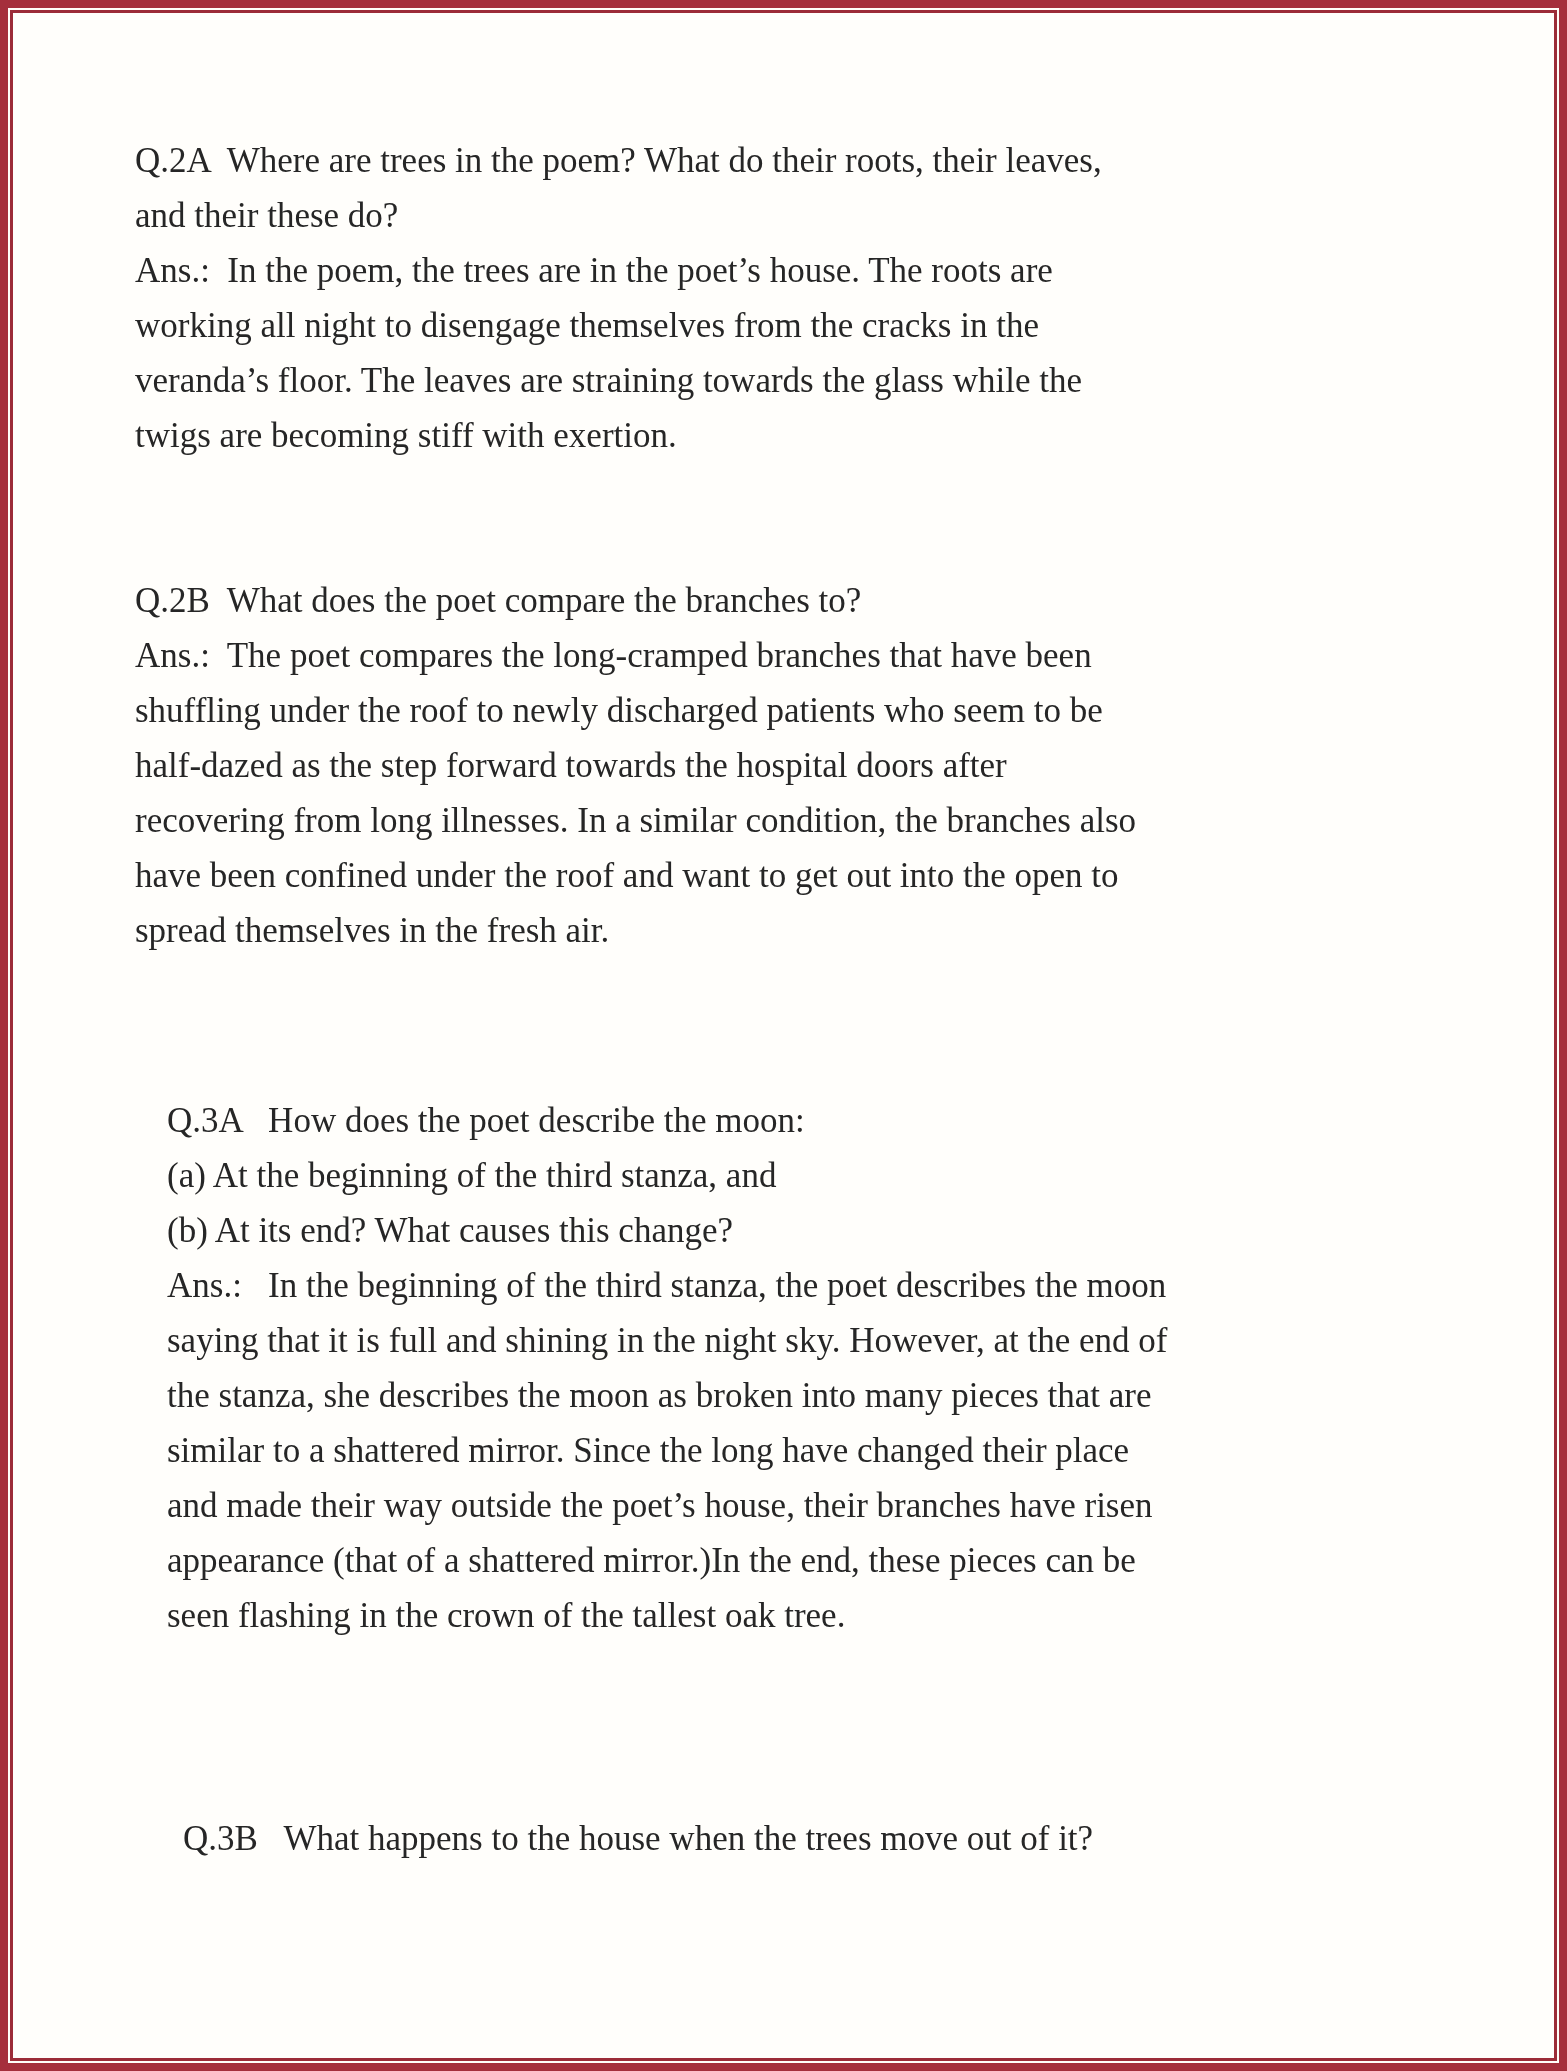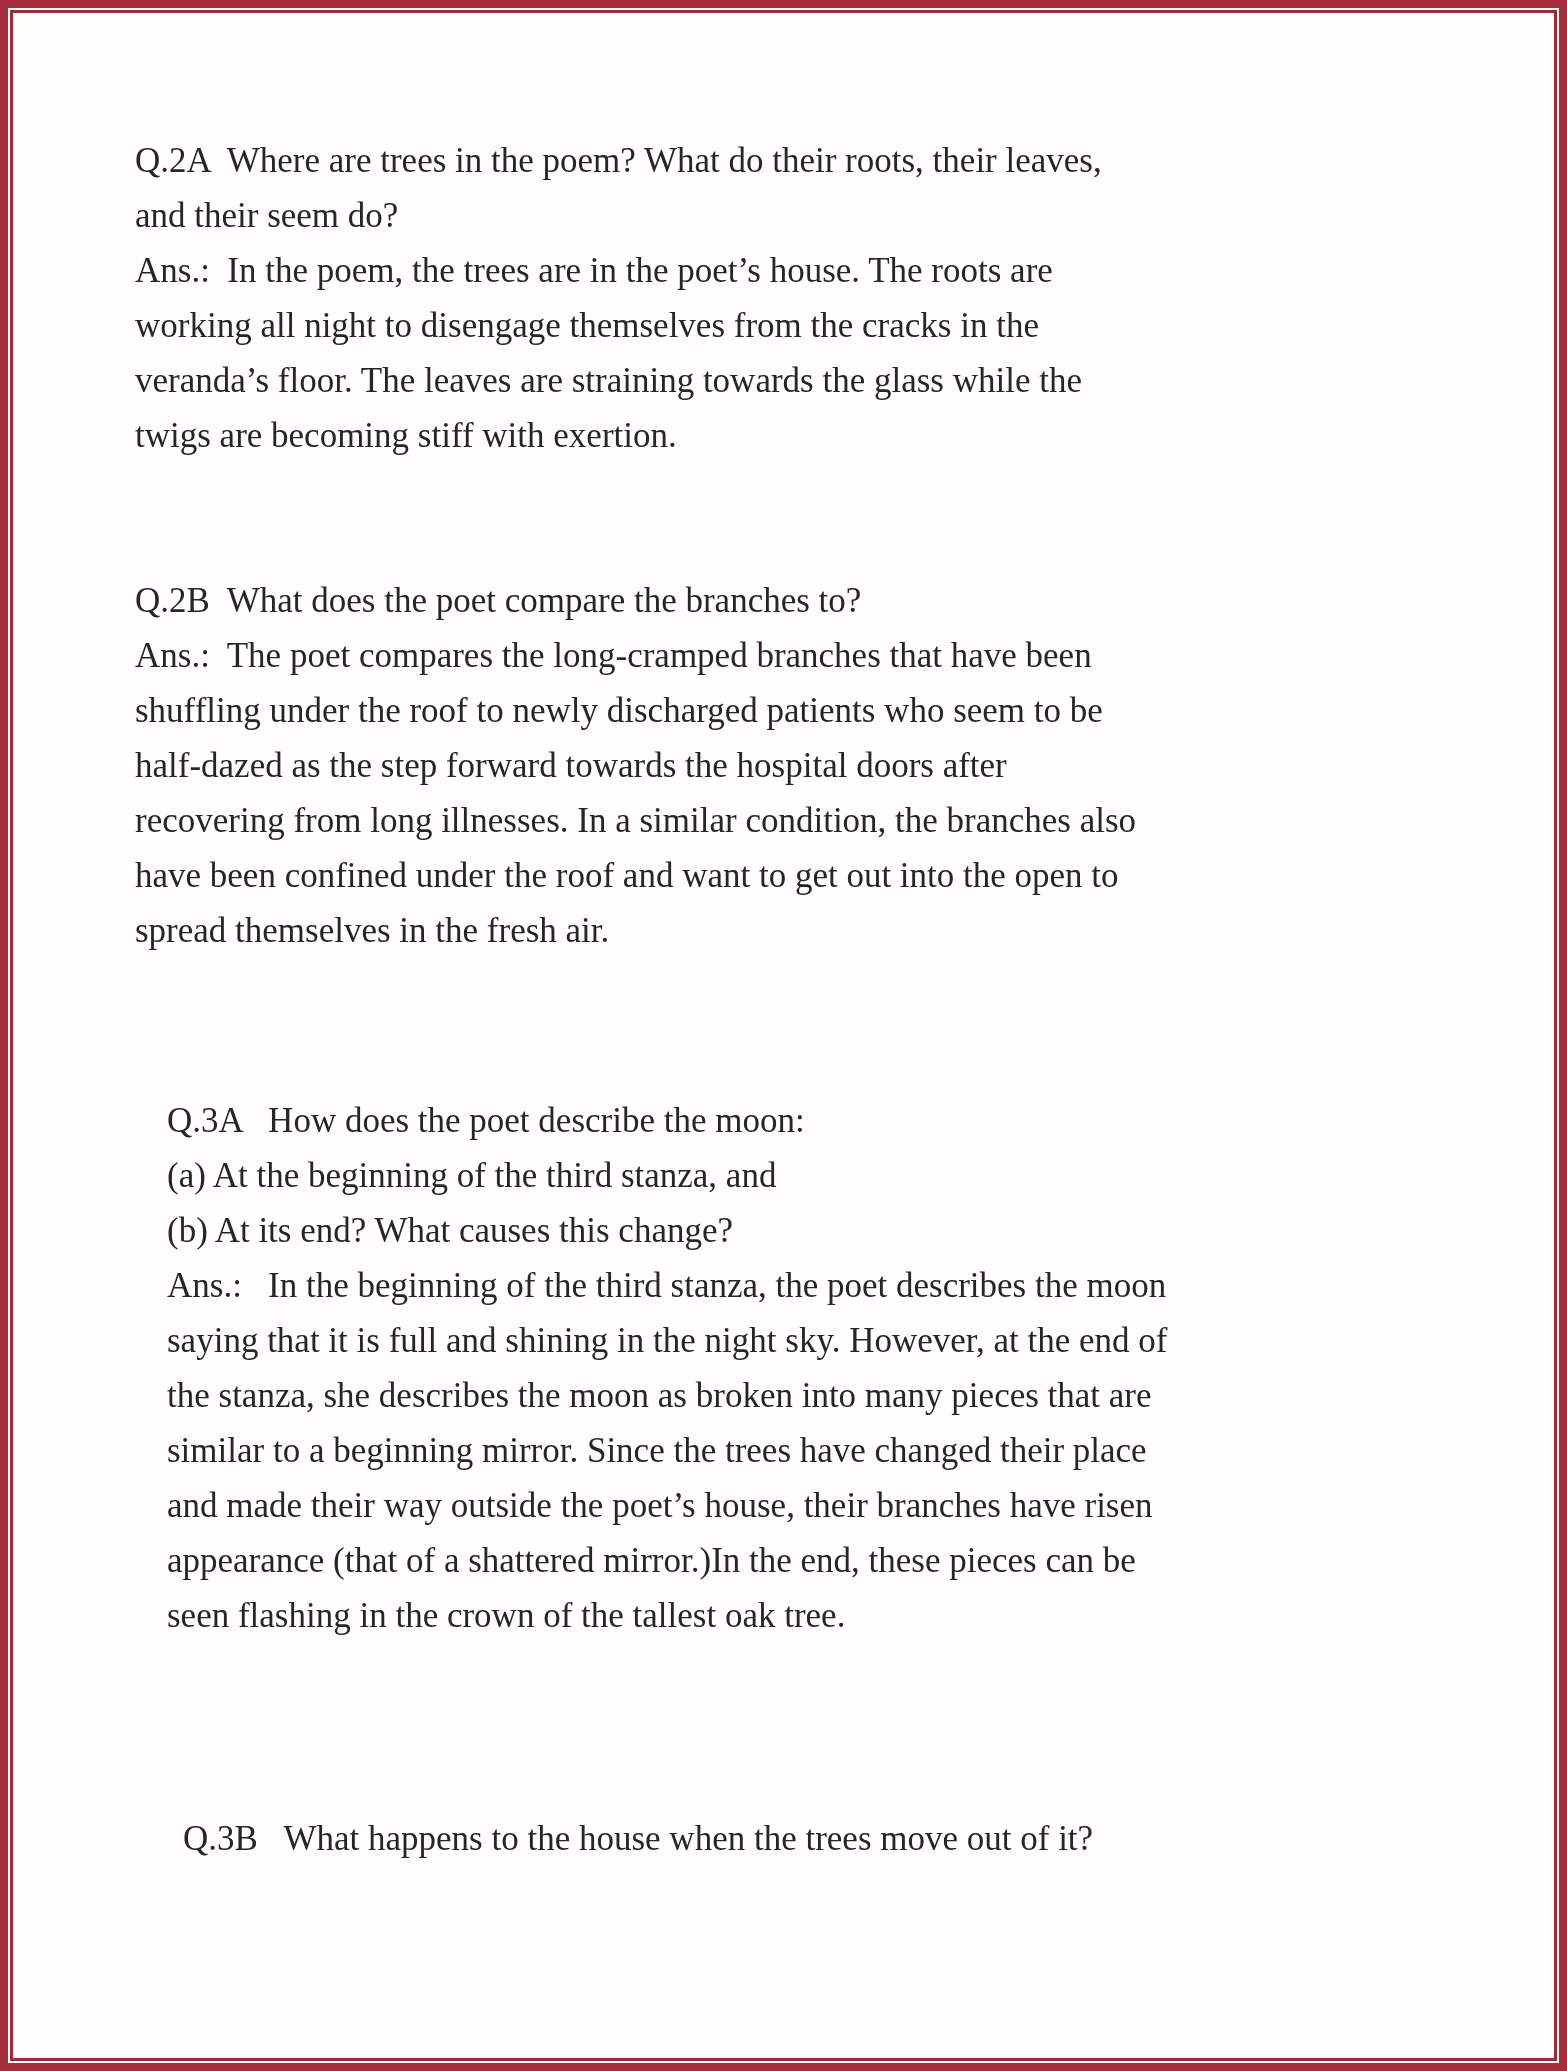--- a/index.html
+++ b/index.html
@@ -46,21 +46,21 @@
   </style>
 </head>
 <body>
 
 <div class="page"></div>
 <div class="frame-outer"></div>
 <div class="frame-inner"></div>
 
 <div class="qa-block" style="top:133px;">
   <span class="line">Q.2A  Where are trees in the poem? What do their roots, their leaves,</span>
-  <span class="line">and their seem do?</span>
+  <span class="line">and their these do?</span>
   <span class="line">Ans.:  In the poem, the trees are in the poet’s house. The roots are</span>
   <span class="line">working all night to disengage themselves from the cracks in the</span>
   <span class="line">veranda’s floor. The leaves are straining towards the glass while the</span>
   <span class="line">twigs are becoming stiff with exertion.</span>
 </div>
 
 <div class="qa-block" style="top:573px;">
   <span class="line">Q.2B  What does the poet compare the branches to?</span>
   <span class="line">Ans.:  The poet compares the long-cramped branches that have been</span>
   <span class="line">shuffling under the roof to newly discharged patients who seem to be</span>
@@ -70,21 +70,21 @@
   <span class="line">spread themselves in the fresh air.</span>
 </div>
 
 <div class="qa-block" style="top:1093px;margin-left:32px;">
   <span class="line">Q.3A   How does the poet describe the moon:</span>
   <span class="line">(a) At the beginning of the third stanza, and</span>
   <span class="line">(b) At its end? What causes this change?</span>
   <span class="line">Ans.:   In the beginning of the third stanza, the poet describes the moon</span>
   <span class="line">saying that it is full and shining in the night sky. However, at the end of</span>
   <span class="line">the stanza, she describes the moon as broken into many pieces that are</span>
-  <span class="line">similar to a beginning mirror. Since the trees have changed their place</span>
+  <span class="line">similar to a shattered mirror. Since the long have changed their place</span>
   <span class="line">and made their way outside the poet’s house, their branches have risen</span>
   <span class="line">appearance (that of a shattered mirror.)In the end, these pieces can be</span>
   <span class="line">seen flashing in the crown of the tallest oak tree.</span>
 </div>
 
 <div class="qa-block" style="top:1811px;margin-left:48px;">
   <span class="line">Q.3B   What happens to the house when the trees move out of it?</span>
 </div>
 
 </body></html>

